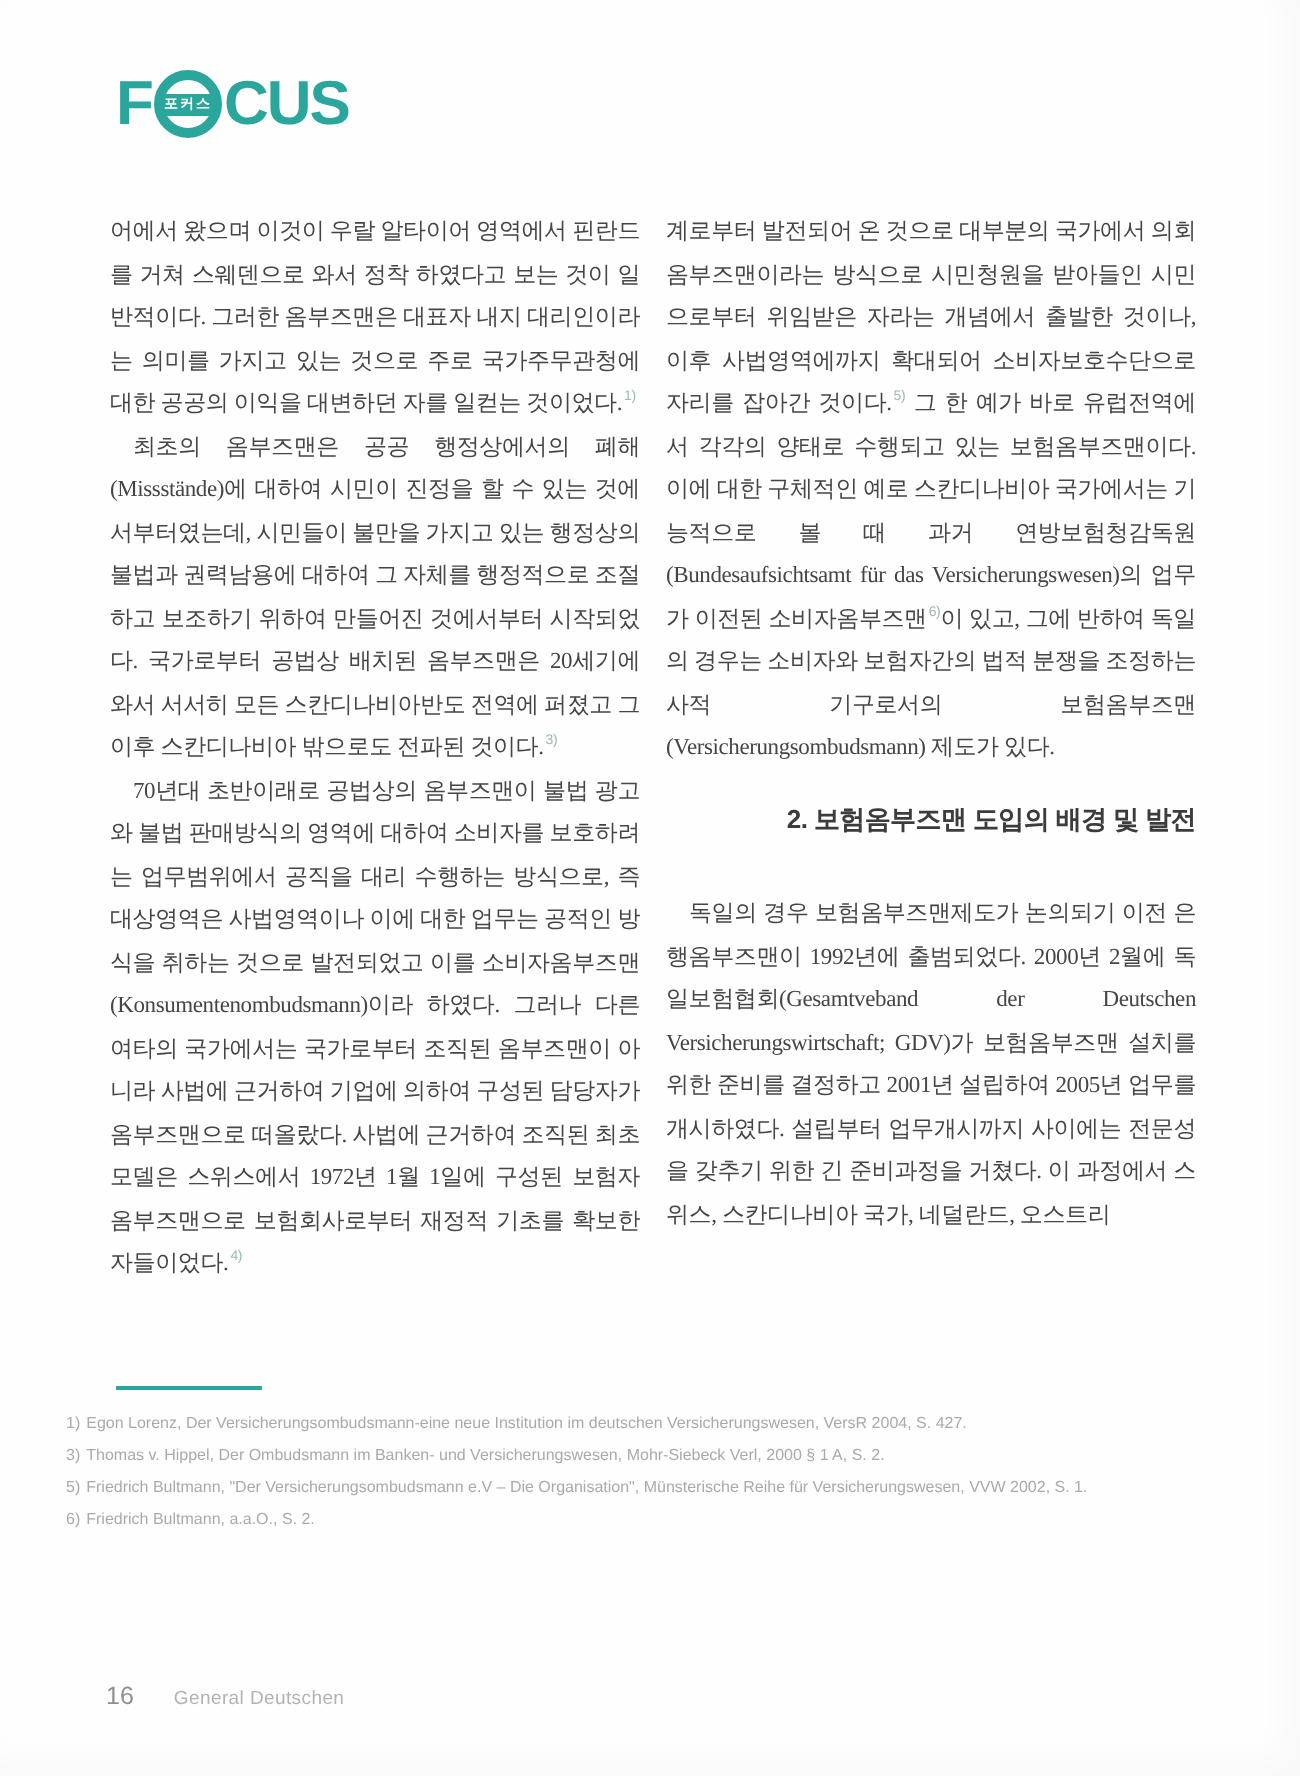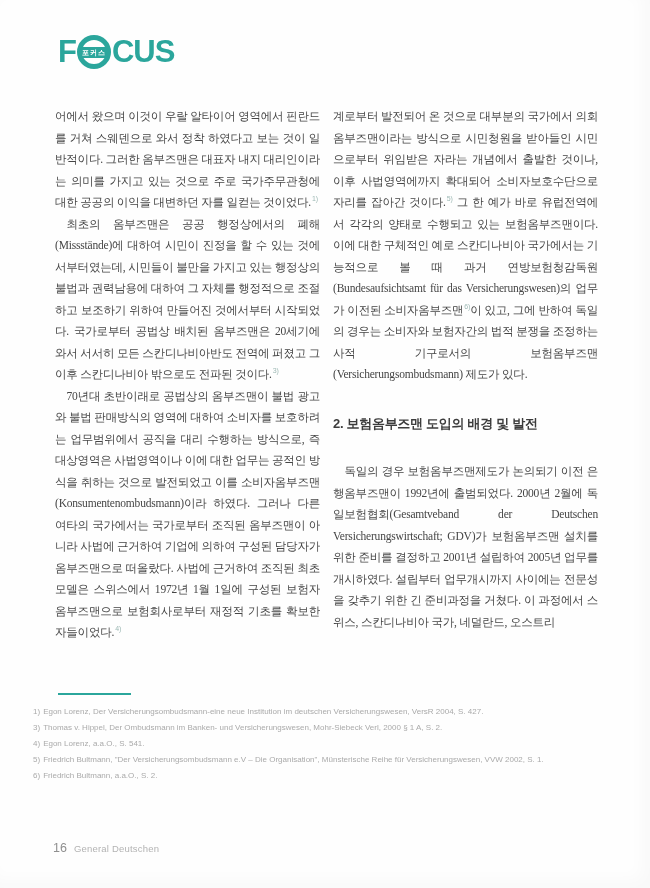--- a/index.html
+++ b/index.html
@@ -32,41 +32,41 @@
     color:#454545;letter-spacing:-0.2px;
   }
   .col p{margin:0;}
   .col p.indent{text-indent:1em;}
   sup.fnref{
     font-size:7px;line-height:0;vertical-align:super;color:#9db8b4;
     font-family:"Liberation Sans","DejaVu Sans",sans-serif;margin-left:1px;
   }
   .section-heading{
     font-family:"Liberation Sans","DejaVu Sans",sans-serif;
-    font-weight:bold;font-size:13px;color:#3c3c3c;margin:27px 0 0 0;
-    letter-spacing:-0.3px;text-align:left;
+    font-weight:bold;font-size:13px;color:#3c3c3c;margin:13px 0 0 0;
+    letter-spacing:-0.3px;text-align:right;
   }
   .sub-heading{
     font-family:"Liberation Sans","DejaVu Sans",sans-serif;
     font-weight:bold;font-size:12.5px;color:#3c3c3c;margin:29px 0 0 0;
     letter-spacing:-0.3px;text-align:left;
   }
   .after-heading{margin-top:27px !important;}
   
   .fn-divider{position:absolute;left:58px;top:693px;width:73px;height:2px;}
   .footnotes{
     position:absolute;left:33px;top:704px;width:590px;
     font-family:"Liberation Sans","DejaVu Sans",sans-serif;
     font-size:8px;line-height:16px;color:#aaaaaa;letter-spacing:0;
   }
   .fn-row{white-space:nowrap;overflow:hidden;}
   .fn-num{margin-right:3px;}
   
   .footer{
-    position:absolute;left:53px;top:841px;display:flex;align-items:baseline;gap:7px;
+    position:absolute;left:53px;top:841px;display:flex;align-items:baseline;gap:20px;
     font-family:"Liberation Sans","DejaVu Sans",sans-serif;
   }
   .footer .pagenum{font-size:12.5px;color:#8f8f8f;}
   .footer .journal{font-size:9.5px;color:#b3b3b3;letter-spacing:0.2px;}
 </style>
 </head>
 <body>
 
 <div class="page">
 
@@ -88,21 +88,20 @@
       <p>계로부터 발전되어 온 것으로 대부분의 국가에서 의회 옴부즈맨이라는 방식으로 시민청원을 받아들인 시민으로부터 위임받은 자라는 개념에서 출발한 것이나, 이후 사법영역에까지 확대되어 소비자보호수단으로 자리를 잡아간 것이다.<sup class="fnref">5)</sup> 그 한 예가 바로 유럽전역에서 각각의 양태로 수행되고 있는 보험옴부즈맨이다. 이에 대한 구체적인 예로 스칸디나비아 국가에서는 기능적으로 볼 때 과거 연방보험청감독원(Bundesaufsichtsamt für das Versicherungswesen)의 업무가 이전된 소비자옴부즈맨<sup class="fnref">6)</sup>이 있고, 그에 반하여 독일의 경우는 소비자와 보험자간의 법적 분쟁을 조정하는 사적 기구로서의 보험옴부즈맨(Versicherungsombudsmann) 제도가 있다.</p>
       <h2 class="section-heading">2. 보험옴부즈맨 도입의 배경 및 발전</h2>
       <p class="indent after-heading">독일의 경우 보험옴부즈맨제도가 논의되기 이전 은행옴부즈맨이 1992년에 출범되었다. 2000년 2월에 독일보험협회(Gesamtveband der Deutschen Versicherungswirtschaft; GDV)가 보험옴부즈맨 설치를 위한 준비를 결정하고 2001년 설립하여 2005년 업무를 개시하였다. 설립부터 업무개시까지 사이에는 전문성을 갖추기 위한 긴 준비과정을 거쳤다. 이 과정에서 스위스, 스칸디나비아 국가, 네덜란드, 오스트리</p>
     </div>
   </div>
 
   <div class="fn-divider" style="background: rgb(43, 166, 156);"></div>
   <div class="footnotes">
     <div class="fn-row"><span class="fn-num">1)</span><span class="fn-text">Egon Lorenz, Der Versicherungsombudsmann-eine neue Institution im deutschen Versicherungswesen, VersR 2004, S. 427.</span></div>
     <div class="fn-row"><span class="fn-num">3)</span><span class="fn-text">Thomas v. Hippel, Der Ombudsmann im Banken- und Versicherungswesen, Mohr-Siebeck Verl, 2000 § 1 A, S. 2.</span></div>
-    <div class="fn-row"><span class="fn-num">4)</span><span class="fn-text">Egon Lorenz, a.a.O., S. 541.</span></div>
     <div class="fn-row"><span class="fn-num">5)</span><span class="fn-text">Friedrich Bultmann, "Der Versicherungsombudsmann e.V – Die Organisation", Münsterische Reihe für Versicherungswesen, VVW 2002,  S. 1.</span></div>
     <div class="fn-row"><span class="fn-num">6)</span><span class="fn-text">Friedrich Bultmann, a.a.O., S. 2.</span></div>
   </div>
 
   <div class="footer">
     <span class="pagenum">16</span>
     <span class="journal">General Deutschen</span>
   </div>
 
 </div>

